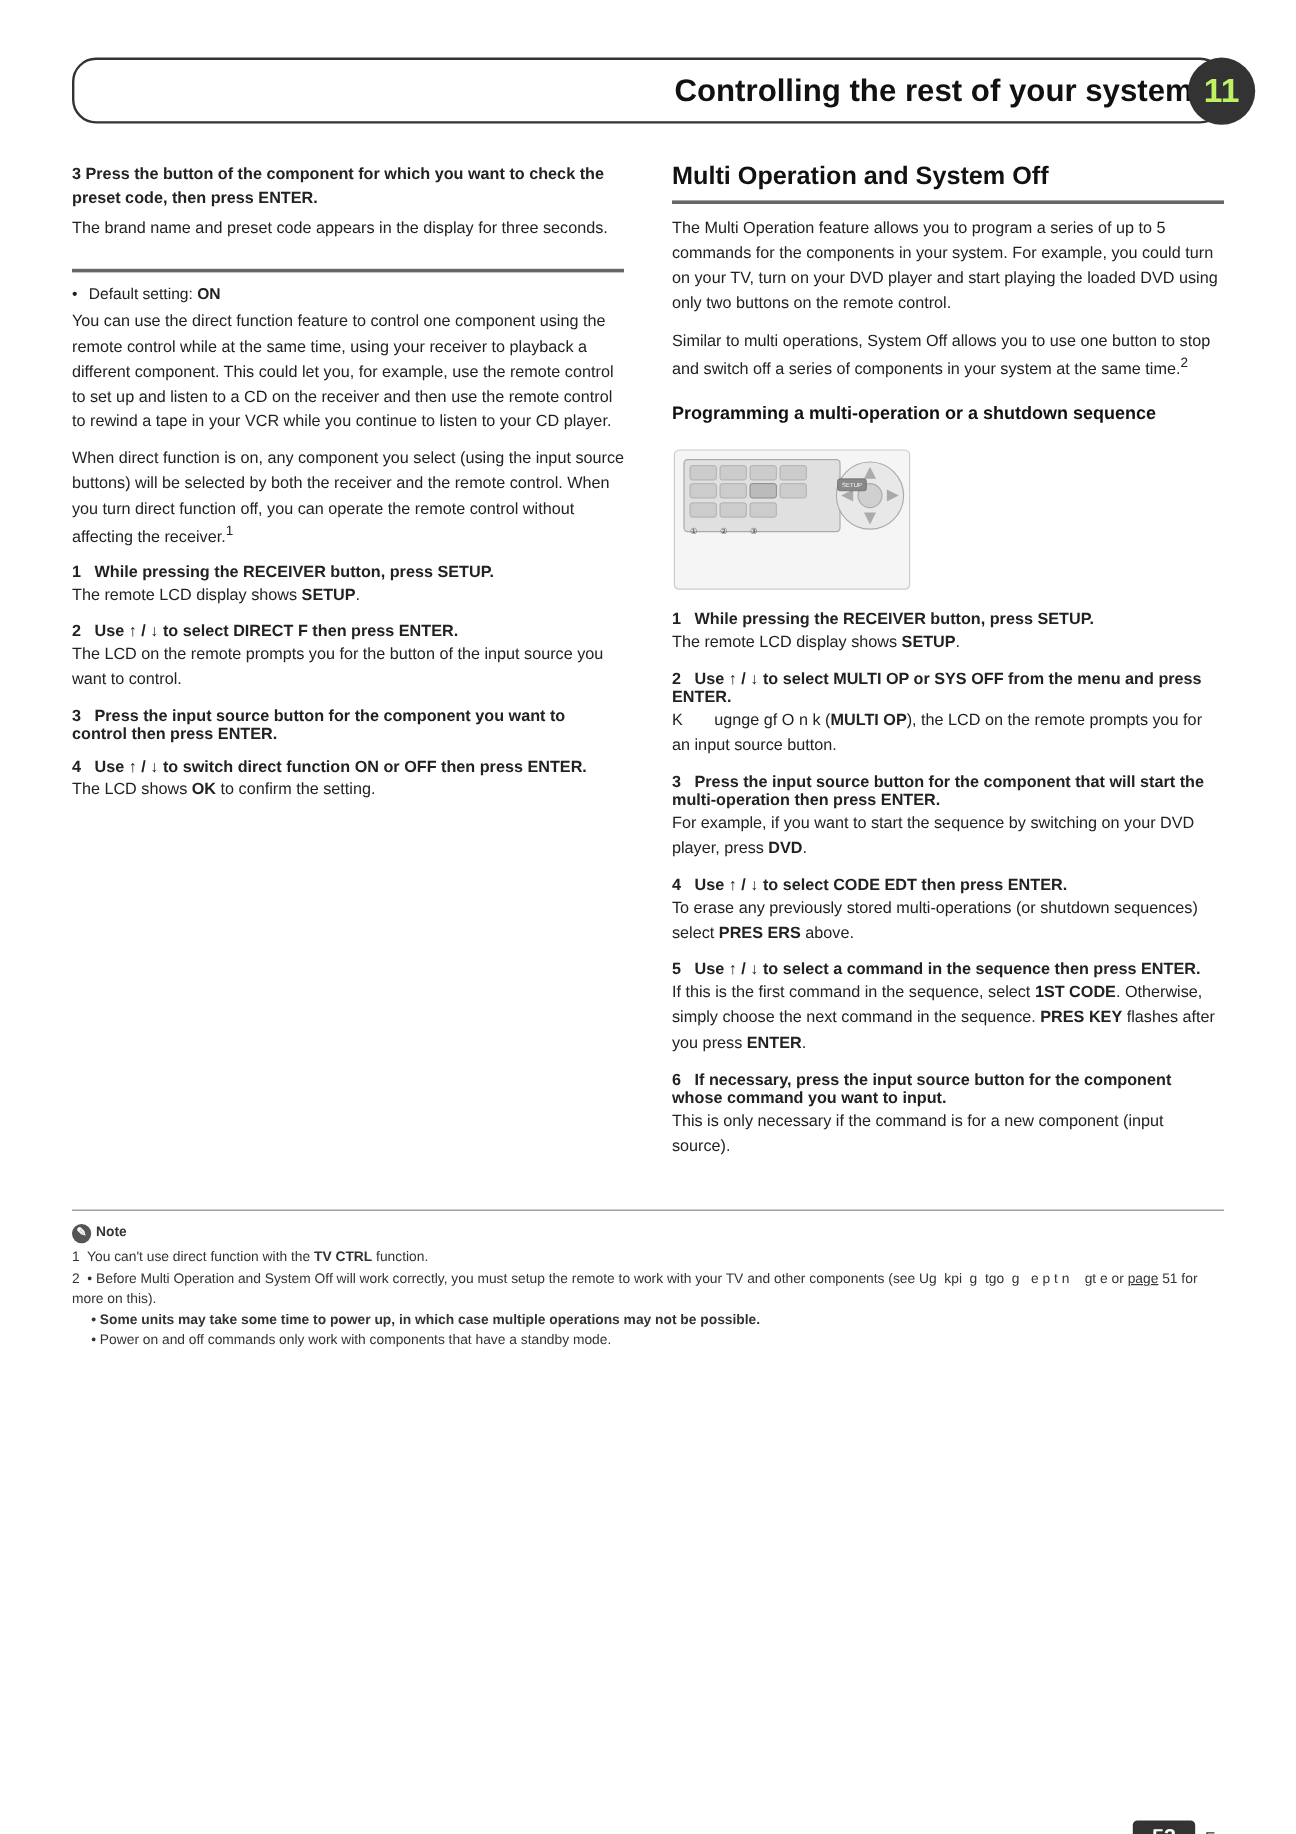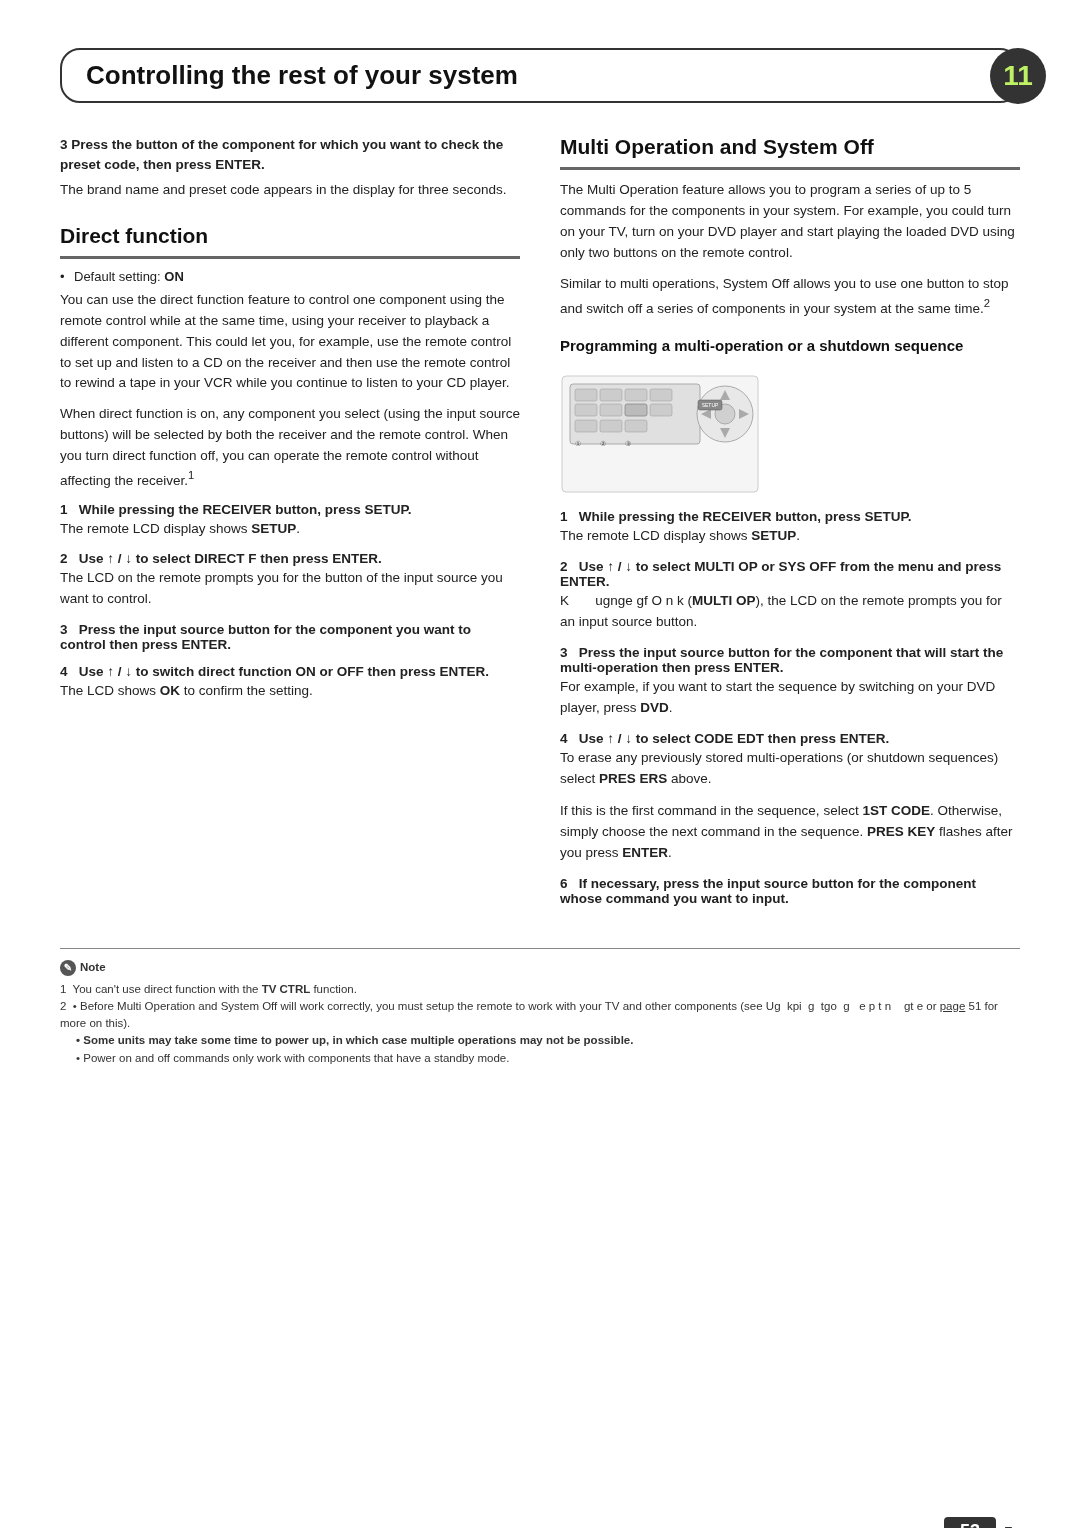--- a/index.html
+++ b/index.html
@@ -23,20 +23,21 @@
 
     
     .header-bar {
       display: flex;
       align-items: center;
       margin: 48px 60px 0 60px;
       border: 2px solid #333;
       border-radius: 20px;
       padding: 10px 24px;
       position: relative;
+      text-align: right;
     }
 
     .header-title {
       font-size: 26px;
       font-weight: bold;
       color: #111;
       flex: 1;
     }
 
     .chapter-badge {
@@ -218,21 +219,20 @@
 
   <div class="content">
 
     <div class="left-col">
 
       <div class="step-intro">
         <span class="bold-step">3   Press the button of the component for which you want to check the preset code, then press ENTER.</span>
         <span>The brand name and preset code appears in the display for three seconds.</span>
       </div>
 
-      <div class="section-heading">Direct function</div>
       <div class="section-heading-bar"></div>
 
       <div class="bullet-item">
         Default setting: <strong>ON</strong>
       </div>
 
       <p class="body-text">You can use the direct function feature to control one component using the remote control while at the same time, using your receiver to playback a different component. This could let you, for example, use the remote control to set up and listen to a CD on the receiver and then use the remote control to rewind a tape in your VCR while you continue to listen to your CD player.</p>
       <p class="body-text">When direct function is on, any component you select (using the input source buttons) will be selected by both the receiver and the remote control. When you turn direct function off, you can operate the remote control without affecting the receiver.<sup>1</sup></p>
 
       <div class="numbered-step">
@@ -317,25 +317,27 @@
         <span class="step-label">3&nbsp;&nbsp; Press the input source button for the component that will start the multi-operation then press ENTER.</span>
         <div class="step-body">For example, if you want to start the sequence by switching on your DVD player, press <strong>DVD</strong>.</div>
       </div>
 
       <div class="numbered-step">
         <span class="step-label">4&nbsp;&nbsp; Use ↑ / ↓ to select CODE EDT then press ENTER.</span>
         <div class="step-body">To erase any previously stored multi-operations (or shutdown sequences) select <strong>PRES ERS</strong> above.</div>
       </div>
 
       <div class="numbered-step">
+        <span class="step-label">5&nbsp;&nbsp; Use ↑ / ↓ to select a command in the sequence then press ENTER.</span>
         <div class="step-body">If this is the first command in the sequence, select <strong>1ST CODE</strong>. Otherwise, simply choose the next command in the sequence. <strong>PRES KEY</strong> flashes after you press <strong>ENTER</strong>.</div>
       </div>
 
       <div class="numbered-step">
         <span class="step-label">6&nbsp;&nbsp; If necessary, press the input source button for the component whose command you want to input.</span>
+        <div class="step-body">This is only necessary if the command is for a new component (input source).</div>
       </div>
 
     </div>
   </div>
 
   <div class="note-section">
     <div class="note-label">
       <span class="note-icon">✎</span>
       <span>Note</span>
     </div>

